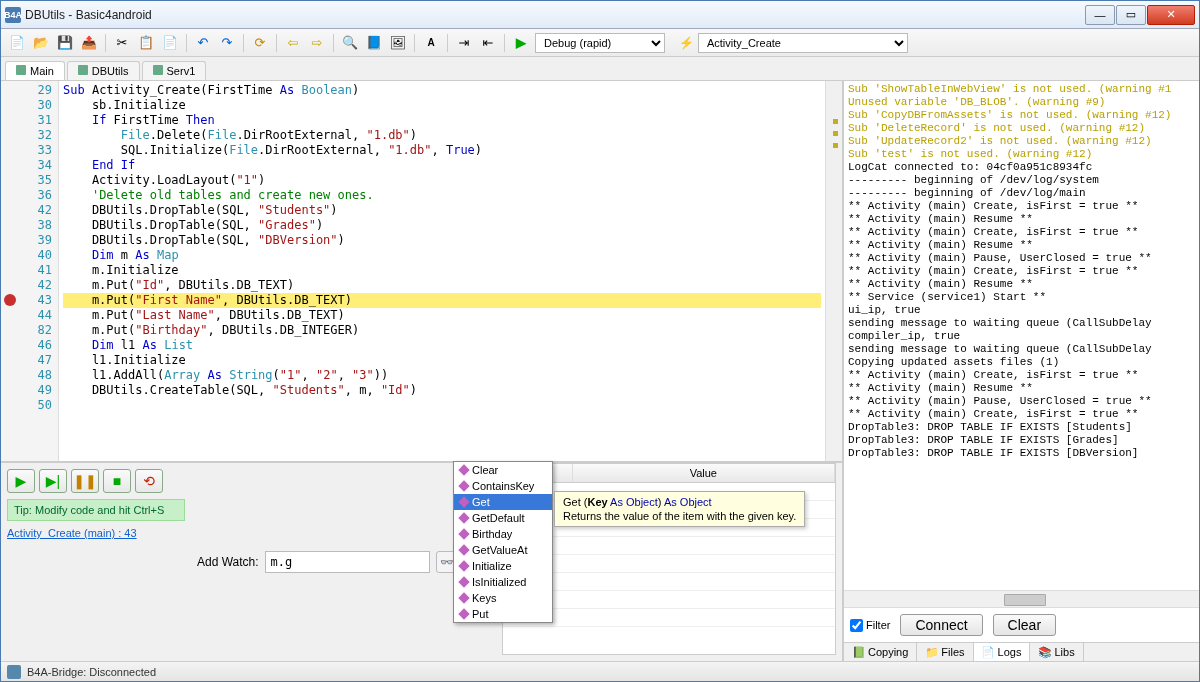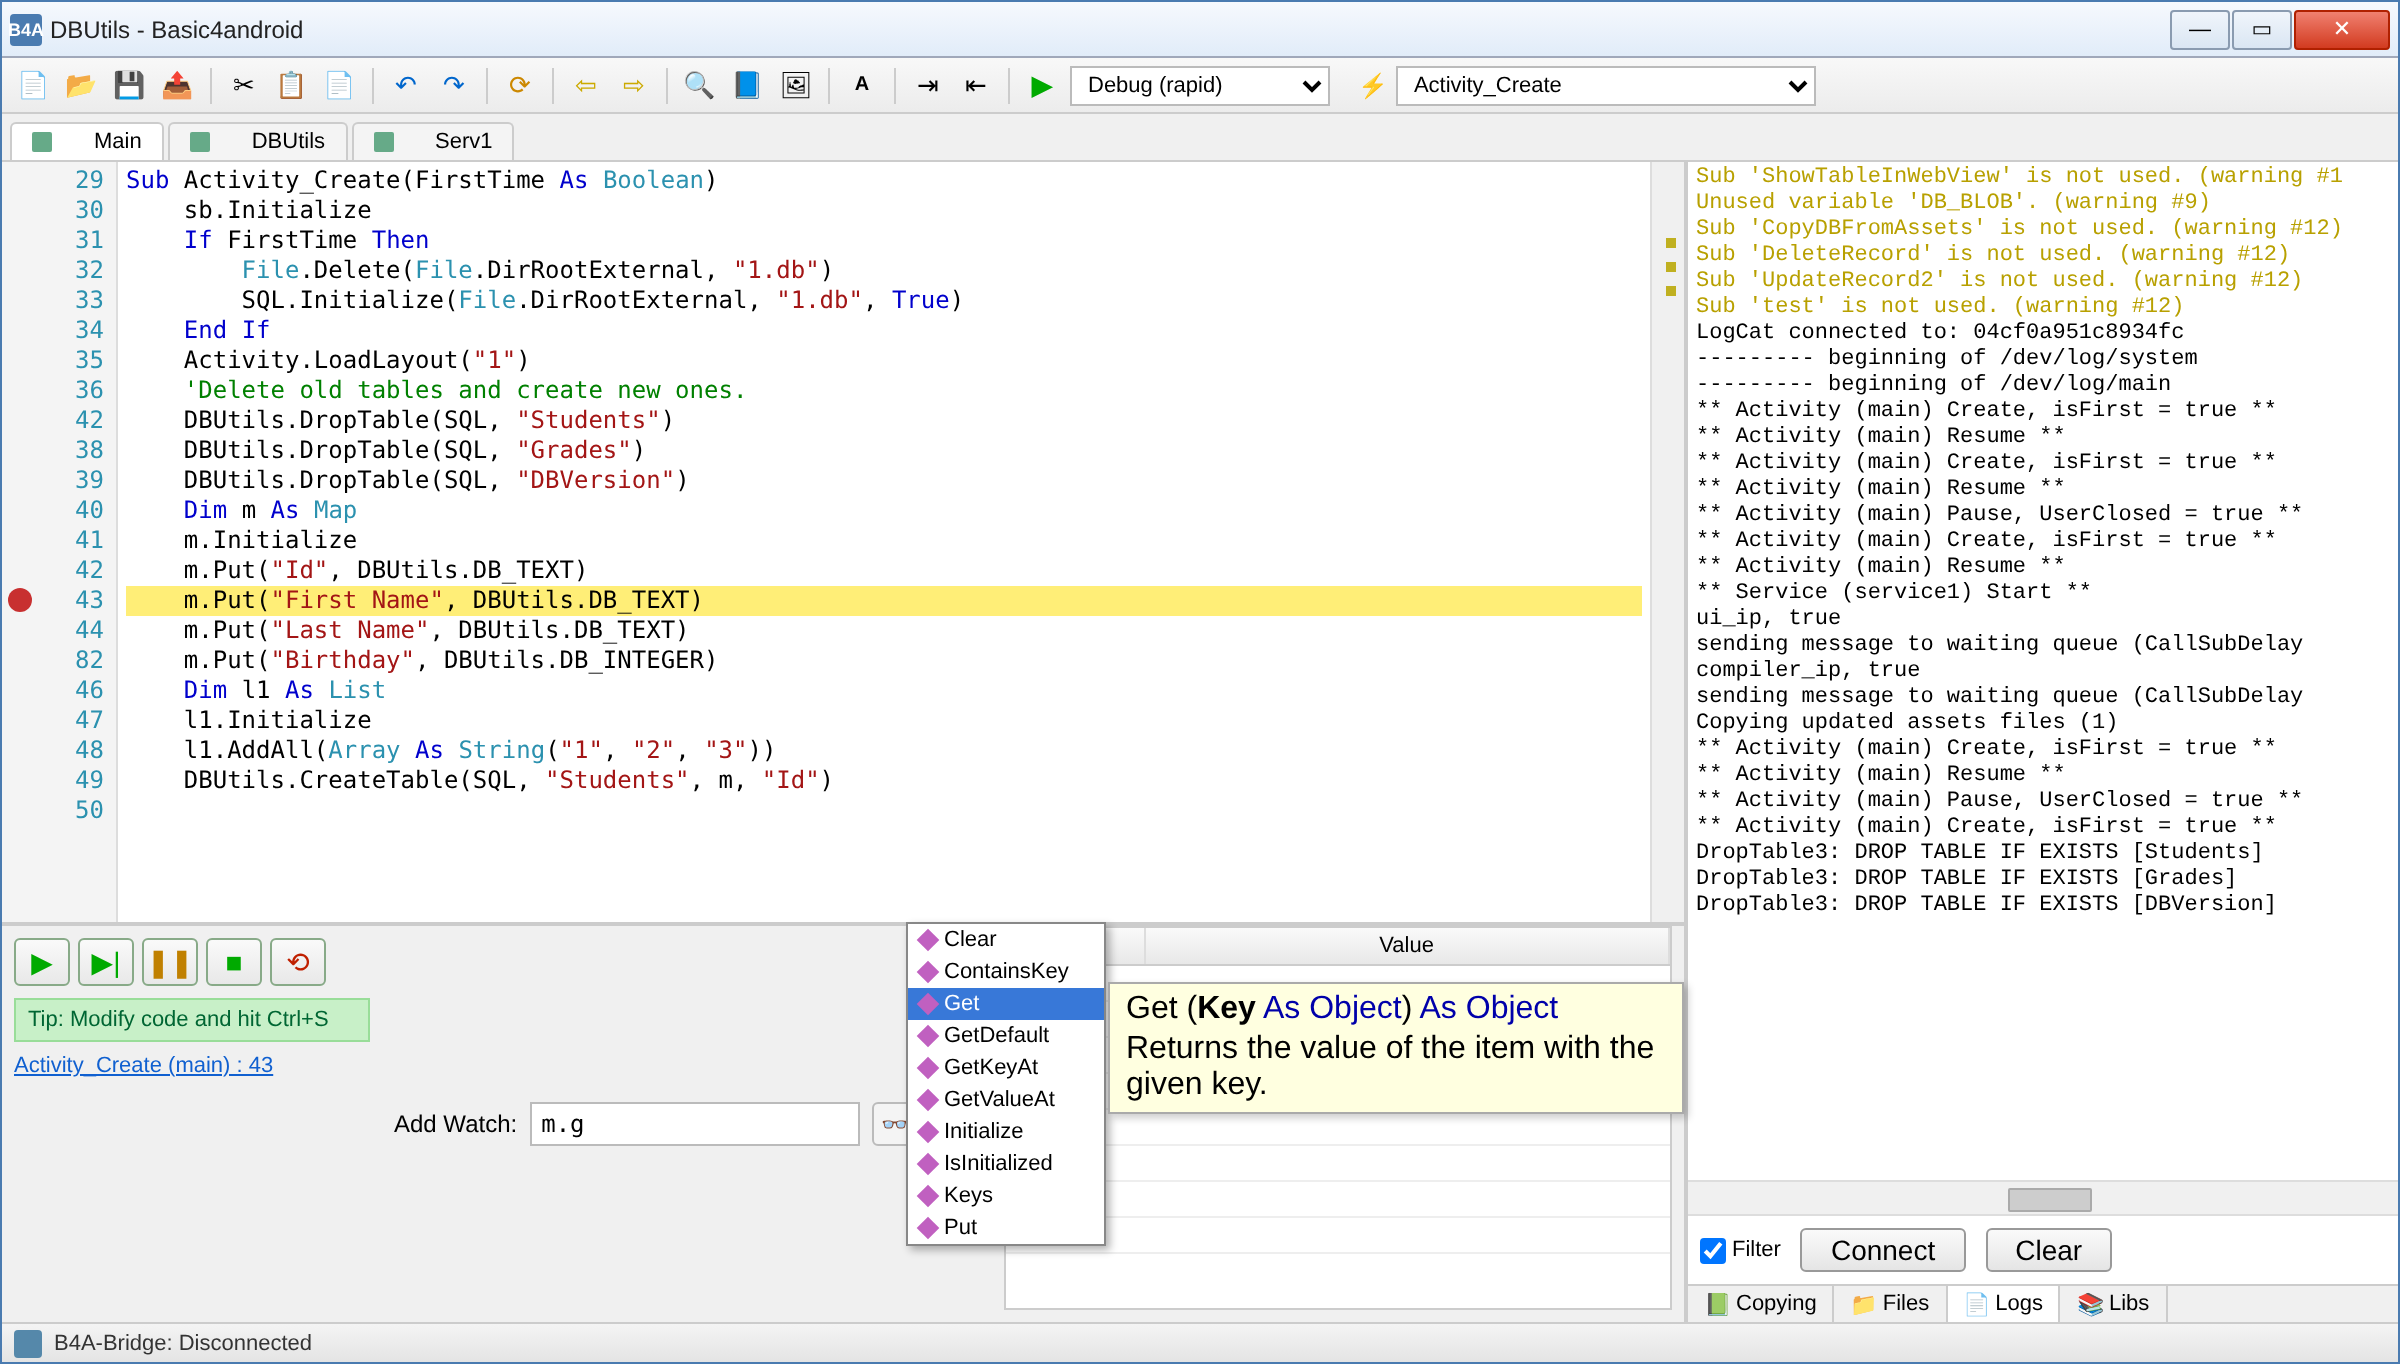--- a/index.html
+++ b/index.html
@@ -18,21 +18,21 @@
 
 .toolbar { height: 28px; background: linear-gradient(to bottom,#f8f8f8,#ececec); display: flex; align-items: center; padding: 0 6px; gap: 4px; border-bottom: 1px solid #ccc; }
 .tb-btn { width: 20px; height: 20px; display: flex; align-items: center; justify-content: center; font-size: 13px; cursor: pointer; border-radius: 2px; }
 .tb-sep { width: 1px; height: 18px; background: #ccc; margin: 0 2px; }
 .tb-run { color: #0a0; font-weight: bold; }
 .tb-select { height: 20px; font-size: 11px; border: 1px solid #bbb; background: #fff; padding: 0 4px; }
 .tb-select.w1 { width: 130px; }
 .tb-select.w2 { width: 210px; }
 
 .tabbar { height: 24px; background: #f0f0f0; display: flex; align-items: flex-end; padding: 0 4px; border-bottom: 1px solid #ccc; }
-.tab { padding: 3px 10px; font-size: 11px; border: 1px solid #ccc; border-bottom: none; background: #f4f4f4; margin-right: 2px; display: flex; align-items: center; gap: 21px; border-radius: 3px 3px 0 0; cursor: pointer; margin-top: 20px; }
+.tab { padding: 3px 10px; font-size: 11px; border: 1px solid #ccc; border-bottom: none; background: #f4f4f4; margin-right: 2px; display: flex; align-items: flex-start; gap: 4px; border-radius: 3px 3px 0 0; cursor: pointer; margin-top: 20px; }
 .tab.active { background: #fff; }
 .tab-icon { width: 10px; height: 10px; background: #6a8; border-radius: 1px; }
 
 .main-split { flex: 1; display: flex; overflow: hidden; }
 .left-col { flex: 1; display: flex; flex-direction: column; border-right: 2px solid #ccc; }
 .right-col { width: 355px; display: flex; flex-direction: column; background: #fff; }
 
 .editor-wrap { flex: 1; display: flex; background: #fff; overflow: hidden; position: relative; }
 .gutter { width: 58px; background: #f4f4f4; font-family: Consolas, monospace; font-size: 12px; text-align: right; color: #2b91af; padding: 2px 6px 0 0; line-height: 15px; border-right: 1px solid #ddd; position: relative; }
 .gutter .ln { height: 15px; }
@@ -70,21 +70,21 @@
 .wt-body { flex: 1; overflow: auto; }
 .wt-row { display: flex; font-size: 11px; border-bottom: 1px solid #eee; }
 .wt-row > div { padding: 2px 6px; }
 .wt-expand { width: 14px; color: #666; cursor:pointer; }
 .wt-name { width: 56px; font-weight: bold; }
 
 .autocomplete { position: absolute; left: 262px; top: -2px; width: 100px; background: #fff; border: 1px solid #888; box-shadow: 2px 2px 4px rgba(0,0,0,0.3); z-index: 50; }
 .ac-item { padding: 2px 6px; font-size: 11px; display: flex; align-items: center; gap: 4px; cursor: pointer; }
 .ac-item .dot { width: 8px; height: 8px; background: #c060c0; transform: rotate(45deg); }
 .ac-item.sel { background: #3878d8; color: #fff; }
-.ac-tooltip { position: absolute; left: 363px; top: 28px; background: #ffffe0; border: 1px solid #aaa; padding: 4px 8px; font-size: 16px; z-index: 51; box-shadow: 2px 2px 4px rgba(0,0,0,0.2); }
+.ac-tooltip { position: absolute; left: 363px; top: 28px; background: #ffffe0; border: 1px solid #aaa; padding: 4px 8px; font-size: 11px; z-index: 51; box-shadow: 2px 2px 4px rgba(0,0,0,0.2); }
 .ac-tooltip .sig { margin-bottom: 2px; }
 .ac-tooltip .kw2 { color: #0000aa; }
 
 .log-panel { flex: 1; overflow: auto; font-family: Consolas, 'Courier New', monospace; font-size: 11px; line-height: 13px; padding: 2px 4px; white-space: pre; }
 .log-panel .warn { color: #b8a000; }
 .log-panel .nrm { color: #000; }
 .log-hscroll { height: 17px; border-top: 1px solid #ddd; background: #f0f0f0; position:relative; }
 .log-hscroll::after{content:''; position:absolute; left:45%; top:3px; width:40px; height:10px; background:#cdcdcd; border:1px solid #aaa; border-radius:1px;}
 .log-ctrl { padding: 6px; display: flex; align-items: center; gap: 10px; border-top: 1px solid #ddd; }
 .log-ctrl label { font-size: 11px; display: flex; align-items: center; gap: 3px; }
@@ -266,21 +266,21 @@
               <div class="ac-item sel">
                 <span class="dot"></span>
                 <span>Get</span>
               </div>
               <div class="ac-item">
                 <span class="dot"></span>
                 <span>GetDefault</span>
               </div>
               <div class="ac-item">
                 <span class="dot"></span>
-                <span>GetKeyAt</span>
+                <span>Birthday</span>
               </div>
               <div class="ac-item">
                 <span class="dot"></span>
                 <span>GetValueAt</span>
               </div>
               <div class="ac-item">
                 <span class="dot"></span>
                 <span>Initialize</span>
               </div>
               <div class="ac-item">

